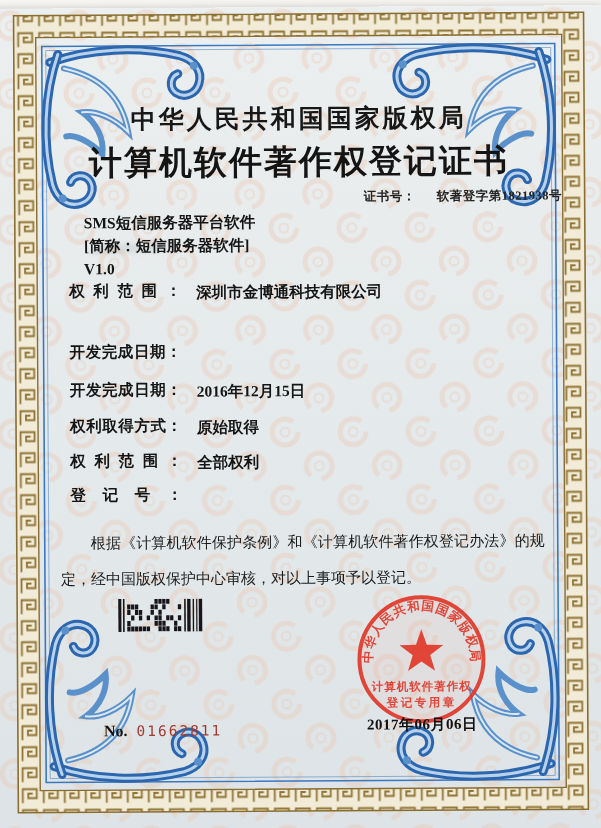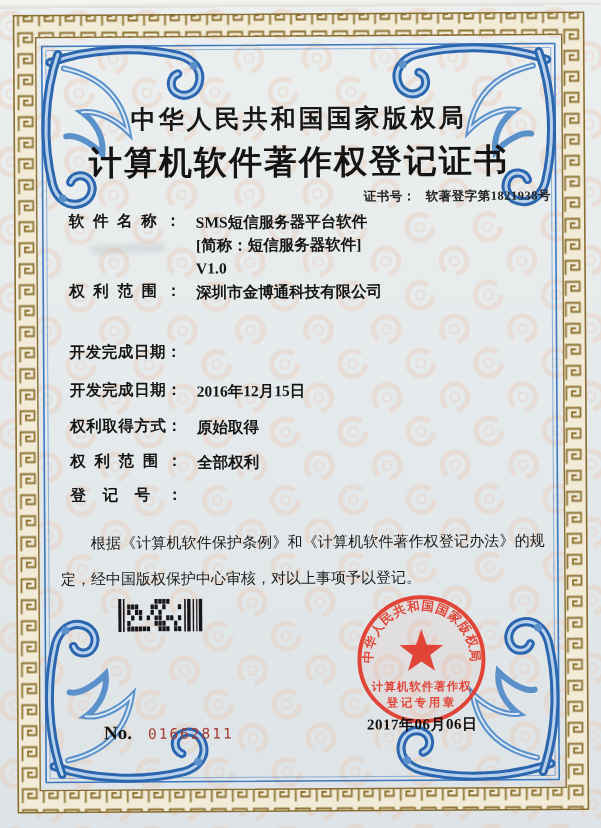--- a/index.html
+++ b/index.html
@@ -12,39 +12,39 @@
     position:absolute;left:-4px;top:7px;width:609px;height:824px;
     background:linear-gradient(180deg,#ecefef 0%,#e4e9eb 55%,#dde3e6 100%);
     transform:rotate(-0.35deg);
     box-shadow:0 0 9px rgba(0,0,0,.2);
   }
   .deco{position:absolute;left:0;top:0;width:609px;height:824px;}
   .txt{position:absolute;color:#1d1d1d;white-space:nowrap;}
   .issuer{top:95px;left:0;width:609px;text-align:center;font-size:25px;font-weight:bold;letter-spacing:3px;color:#171717;}
   .title{top:133px;left:0;width:609px;text-align:center;font-size:33px;font-weight:bold;letter-spacing:2px;color:#141414;}
   .certno{top:182px;left:369px;font-size:12.5px;font-weight:600;letter-spacing:.5px;color:#222;}
-  .certno .cv{margin-left:10px;}
+  .certno .cv{margin-left:21px;}
   .row{position:absolute;left:74px;font-size:15.5px;font-weight:700;color:#151515;display:flex;align-items:flex-start;}
   .lbl{display:inline-block;width:112px;text-align:justify;text-align-last:justify;flex:none;}
   .val{margin-left:15px;}
   .vline{display:block;line-height:23px;white-space:nowrap;}
   .statement{
     top:518px;left:64px;width:484px;font-size:15px;line-height:35.5px;
     text-align:justify;text-indent:2em;font-weight:500;color:#1a1a1a;white-space:normal;
   }
   .barcode{position:absolute;left:121px;top:591px;width:85px;height:33px;}
   .seal{position:absolute;left:356px;top:585px;width:136px;height:136px;opacity:.93;z-index:5;}
   .seal text{fill:#e1392b;font-weight:bold;font-family:"Liberation Serif","DejaVu Serif",serif;}
   .ringtxt{font-size:12.5px;letter-spacing:1px;}
   .sline{font-size:11.5px;text-anchor:middle;letter-spacing:1px;}
   .sline2{font-size:11.5px;text-anchor:middle;letter-spacing:2.5px;}
   .issue-date{top:709px;left:369px;font-size:15px;font-weight:700;letter-spacing:.5px;color:#101010;z-index:6;text-align:center;}
   .serial{top:714px;left:106px;font-size:16px;z-index:4;}
-  .serial .no{font-weight:700;font-size:19px;color:#111;}
-  .serial .digits{font-family:"DejaVu Sans Mono","Liberation Mono",monospace;font-size:14.5px;color:#a23a31;letter-spacing:2px;margin-left:16px;}
+  .serial .no{font-weight:700;font-size:16px;color:#111;}
+  .serial .digits{font-family:"DejaVu Sans Mono","Liberation Mono",monospace;font-size:14.5px;color:#a23a31;letter-spacing:2px;margin-left:9px;}
   .smudge{position:absolute;left:96px;top:236px;width:74px;height:9px;background:#9aa0a4;opacity:.22;filter:blur(2.5px);transform:rotate(-2deg);}
 </style>
 </head>
 <body>
 
 <div class="cert">
 
   <svg class="deco" viewBox="0 0 609 824" aria-hidden="true">
     <defs>
       <pattern id="wm" width="68" height="68" patternUnits="userSpaceOnUse">
@@ -84,21 +84,20 @@
   <div class="txt issuer">中华人民共和国国家版权局</div>
   <div class="txt title">计算机软件著作权登记证书</div>
 
   <div class="txt certno">
     <span>证书号：</span><span class="cv">软著登字第1821938号</span>
   </div>
 
   <div class="smudge"></div>
 
   <div class="row" style="top:203px">
-    <span class="lbl">软件名称：</span>
     <span class="val">
       <span class="vline">SMS短信服务器平台软件</span>
       <span class="vline">[简称：短信服务器软件]</span>
       <span class="vline">V1.0</span>
     </span>
   </div>
 
   <div class="row" style="top:273px">
     <span class="lbl">权利范围：</span>
     <span class="val">

